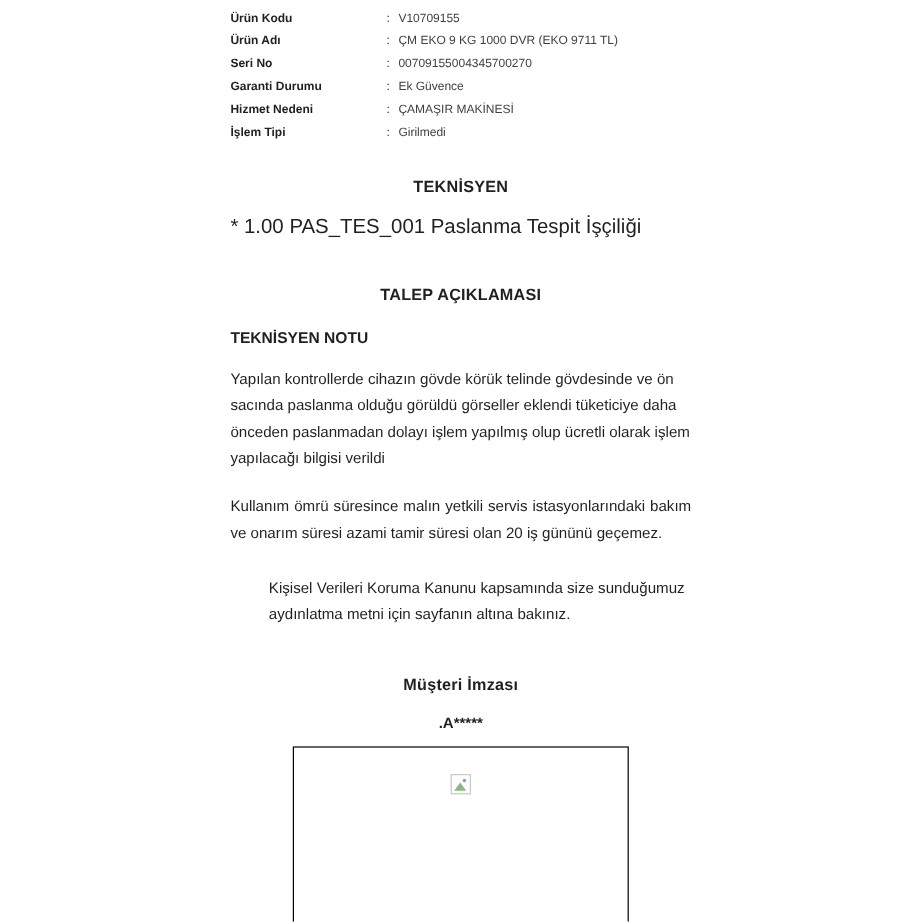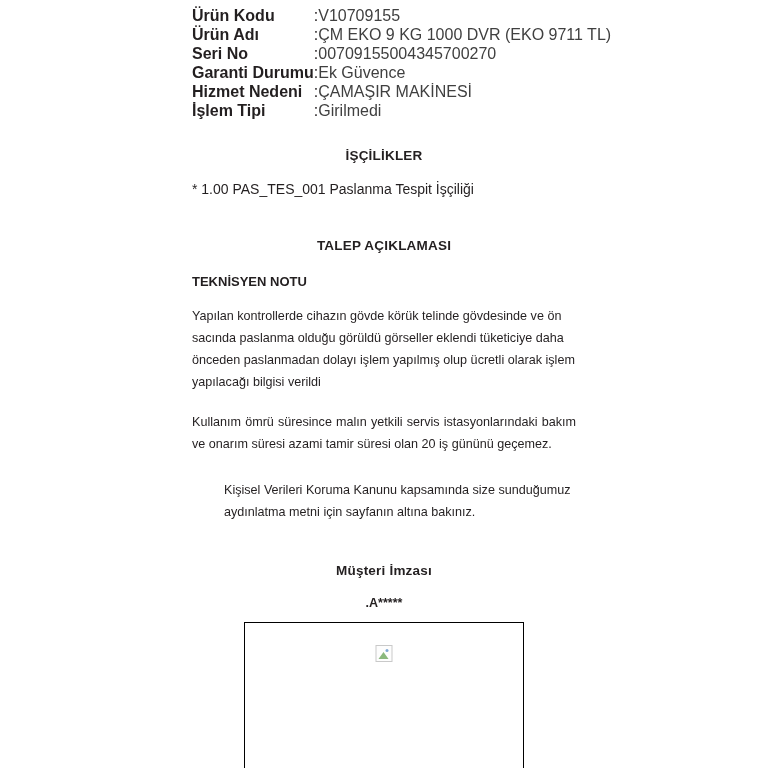--- a/index.html
+++ b/index.html
@@ -24,21 +24,21 @@
     padding: 0 192px 0 192px;
   }
   
   .info-table {
     margin-top: 6px;
     border-collapse: collapse;
     width: 100%;
   }
   .info-table tr { height: 19px; }
   .info-table td {
-    font-size: 16px;
+    font-size: 10px;
     line-height: 19px;
     vertical-align: top;
     padding: 0;
     white-space: nowrap;
   }
   .info-label {
     font-weight: bold;
     width: 130px;
     color: #231f20;
   }
@@ -52,21 +52,21 @@
   }
   
   .section-head {
     text-align: center;
     font-weight: bold;
     font-size: 13.5px;
     letter-spacing: 0.2px;
   }
   h2.isçilikler { margin: 28px 0 0 0; }
   .labor-line {
-    font-size: 14px;
+    font-size: 17px;
     margin: 17px 0 0 0;
     line-height: 18px;
   }
   h2.talep { margin: 40px 0 0 0; }
   h3.teknisyen-notu {
     text-align: left;
     font-weight: bold;
     font-size: 13px;
     margin: 21px 0 0 0;
   }
@@ -163,21 +163,21 @@
         <td class="info-value">ÇAMAŞIR MAKİNESİ</td>
       </tr>
       <tr>
         <td class="info-label">İşlem Tipi</td>
         <td class="info-colon">:</td>
         <td class="info-value">Girilmedi</td>
       </tr>
     </tbody>
   </table>
 
-  <h2 class="section-head isçilikler">İŞÇİLİKLER</h2>
+  <h2 class="section-head isçilikler">TEKNİSYEN</h2>
   <p class="labor-line">* 1.00 PAS_TES_001 Paslanma Tespit İşçiliği</p>
 
   <h2 class="section-head talep">TALEP AÇIKLAMASI</h2>
   <h3 class="teknisyen-notu">TEKNİSYEN NOTU</h3>
 
   <p class="para">Yapılan kontrollerde cihazın gövde körük telinde gövdesinde ve ön sacında paslanma olduğu görüldü görseller eklendi tüketiciye daha önceden paslanmadan dolayı işlem yapılmış olup ücretli olarak işlem yapılacağı bilgisi verildi</p>
 
   <p class="para justify gap-large">Kullanım ömrü süresince malın yetkili servis istasyonlarındaki bakım ve onarım süresi azami tamir süresi olan 20 iş gününü geçemez.</p>
 
   <p class="para gap-mid">Kişisel Verileri Koruma Kanunu kapsamında size sunduğumuz aydınlatma metni için sayfanın altına bakınız.</p>

